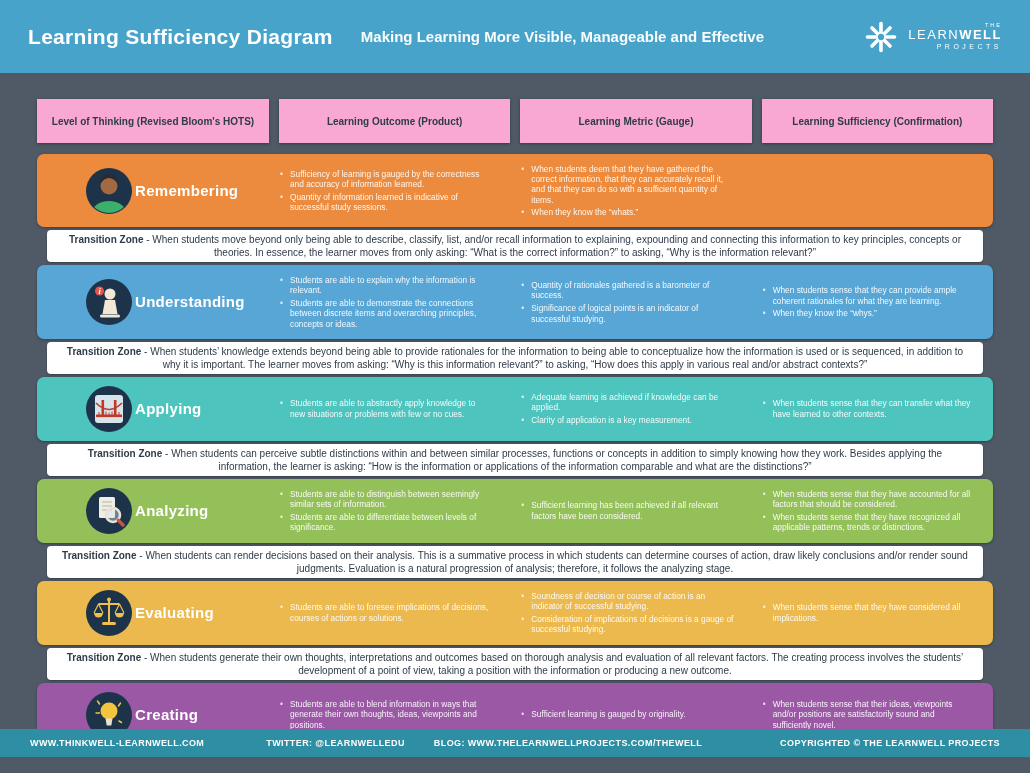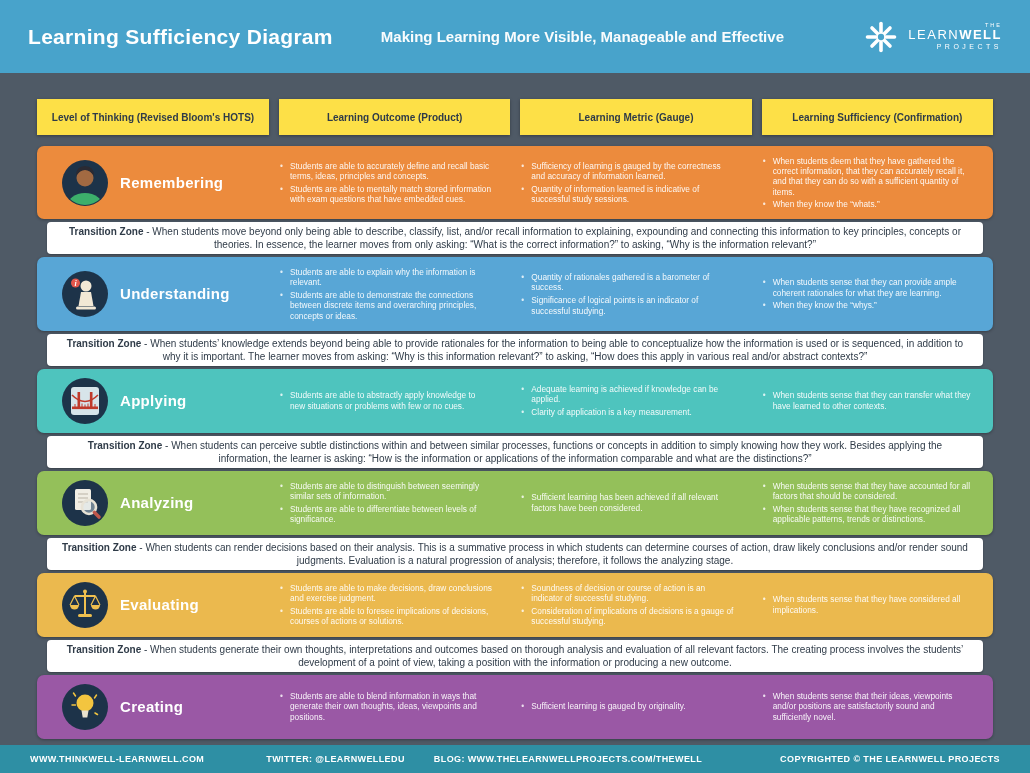--- a/index.html
+++ b/index.html
@@ -4,53 +4,53 @@
 <style>
   * { margin:0; padding:0; box-sizing:border-box; }
   html,body { width:1030px; height:773px; }
   body { font-family:"Liberation Sans", sans-serif; }
   .page { position:relative; width:1030px; height:773px; background:#4F5A66; overflow:hidden; }
 
   
   .topbar { position:absolute; top:0; left:0; right:0; height:73px; background:#48A3CB;
             display:flex; align-items:center; padding:0 28px 0 28px; color:#fff; }
   .topbar h1 { font-size:21px; font-weight:bold; letter-spacing:.3px; }
-  .subtitle { font-size:15px; font-weight:bold; margin-left:48px; opacity:.97; }
+  .subtitle { font-size:15px; font-weight:bold; margin-left:28px; opacity:.97; }
   .logo { margin-left:auto; display:flex; align-items:center; gap:9px; }
   .logo-text { line-height:1.15; color:#fff; }
   .logo-the { font-size:5.5px; letter-spacing:2px; text-align:right; }
   .logo-name { font-size:13px; letter-spacing:1.5px; }
   .logo-name .lt { font-weight:normal; } .logo-name .bd { font-weight:bold; }
   .logo-sub { font-size:7px; letter-spacing:3.5px; text-align:right; }
 
   
   .board { position:absolute; top:73px; bottom:28px; left:0; right:0; padding:26px 37px 0; overflow:hidden; }
   .grid { display:grid; grid-template-columns:232px 1fr 1fr 1fr; column-gap:10px; }
   .col-heads { margin-bottom:11px; }
-  .col-head { background:#fde047; color:#2F3B48; font-weight:bold; font-size:10px; height:36px;
+  .col-head { background:#f9a8d4; color:#2F3B48; font-weight:bold; font-size:10px; height:44px;
               display:flex; align-items:center; justify-content:center; text-align:center;
               box-shadow:0 1px 3px rgba(0,0,0,.35); padding:0 8px; }
 
   .row { border-radius:7px; min-height:64px; align-items:center; padding:7px 0; margin-bottom:3px;
          box-shadow:0 1px 3px rgba(0,0,0,.3); }
-  .level-cell { display:flex; align-items:center; gap:11px; padding-left:24px; }
+  .level-cell { display:flex; align-items:center; gap:2px; padding-left:48px; }
   .icon-circle { width:48px; height:48px; flex:0 0 48px; }
   .level-title { color:#fff; font-size:15px; font-weight:bold; letter-spacing:.3px; }
   .bullets { list-style:none; padding-right:18px; }
   .bullets li { position:relative; padding-left:11px; font-size:8.3px; line-height:1.25;
                 color:rgba(255,255,255,.93); margin:2.5px 0; }
   .bullets li::before { content:"•"; position:absolute; left:1px; top:0; color:rgba(255,255,255,.8); }
 
   .transition { background:#fff; border-radius:4px; margin:0 10px 3px; padding:3px 14px;
                 text-align:center; font-size:10px; line-height:1.3; color:#2F3B48;
                 box-shadow:0 1px 2px rgba(0,0,0,.3); }
   .tz-label { font-weight:bold; }
 
   
-  .bottombar { position:absolute; bottom:0; left:0; right:0; height:28px; background:#2E8FA4;
+  .bottombar { position:absolute; bottom:16px; left:0; right:0; height:28px; background:#2E8FA4;
                display:flex; align-items:center; padding:12px 30px; color:#fff;
                font-size:9px; font-weight:bold; letter-spacing:.4px; }
   .bottombar .sp1 { margin-left:62px; } .bottombar .sp2 { margin-left:29px; }
   .bottombar .right { margin-left:auto; }
 </style>
 </head>
 <body>
 
 <div class="page" style="background-color: rgb(79, 90, 102);">
 
@@ -95,24 +95,20 @@
             <g clip-path="url(#c0)">
               <path d="M6 48 a18 14 0 0 1 36 0 z" fill="#3CAF6B"></path>
               <circle cx="24" cy="19" r="8.5" fill="#A26A42"></circle>
               <path d="M15 17 q0 -10 9 -10 q9 0 9 10 q-4 -6 -9 -6 q-5 0 -9 6 z" fill="#2A2A33"></path>
             </g>
           </svg>
         </span>
         <h2 class="level-title">Remembering</h2>
       </div>
       <ul class="bullets">
-        <li>Students are able to accurately define and recall basic terms, ideas, principles and concepts.</li>
-        <li>Students are able to mentally match stored information with exam questions that have embedded cues.</li>
-      </ul>
-      <ul class="bullets">
         <li>Sufficiency of learning is gauged by the correctness and accuracy of information learned.</li>
         <li>Quantity of information learned is indicative of successful study sessions.</li>
       </ul>
       <ul class="bullets">
         <li>When students deem that they have gathered the correct information, that they can accurately recall it, and that they can do so with a sufficient quantity of items.</li>
         <li>When they know the “whats.”</li>
       </ul>
     </section>
     <div class="transition">
       <span class="tz-label">Transition Zone</span><span> - When students move beyond only being able to describe, classify, list, and/or recall information to explaining, expounding and connecting this information to key principles, concepts or theories. In essence, the learner moves from only asking: “What is the correct information?” to asking, “Why is the information relevant?”</span>
@@ -220,21 +216,20 @@
             <path d="M13.5 15 l-4.5 9 M13.5 15 l4.5 9 M34.5 15 l-4.5 9 M34.5 15 l4.5 9" stroke="#EFC04F" stroke-width="1.2" fill="none"></path>
             <path d="M9 24 a4.5 4.5 0 0 0 9 0 z" fill="#EFC04F"></path>
             <path d="M30 24 a4.5 4.5 0 0 0 9 0 z" fill="#EFC04F"></path>
             <circle cx="24" cy="10.5" r="2" fill="#EFC04F"></circle>
             <rect x="17" y="33" width="14" height="3" rx="1.5" fill="#EFC04F"></rect>
           </svg>
         </span>
         <h2 class="level-title">Evaluating</h2>
       </div>
       <ul class="bullets">
-        <li>Students are able to make decisions, draw conclusions and exercise judgment.</li>
         <li>Students are able to foresee implications of decisions, courses of actions or solutions.</li>
       </ul>
       <ul class="bullets">
         <li>Soundness of decision or course of action is an indicator of successful studying.</li>
         <li>Consideration of implications of decisions is a gauge of successful studying.</li>
       </ul>
       <ul class="bullets">
         <li>When students sense that they have considered all implications.</li>
       </ul>
     </section>

